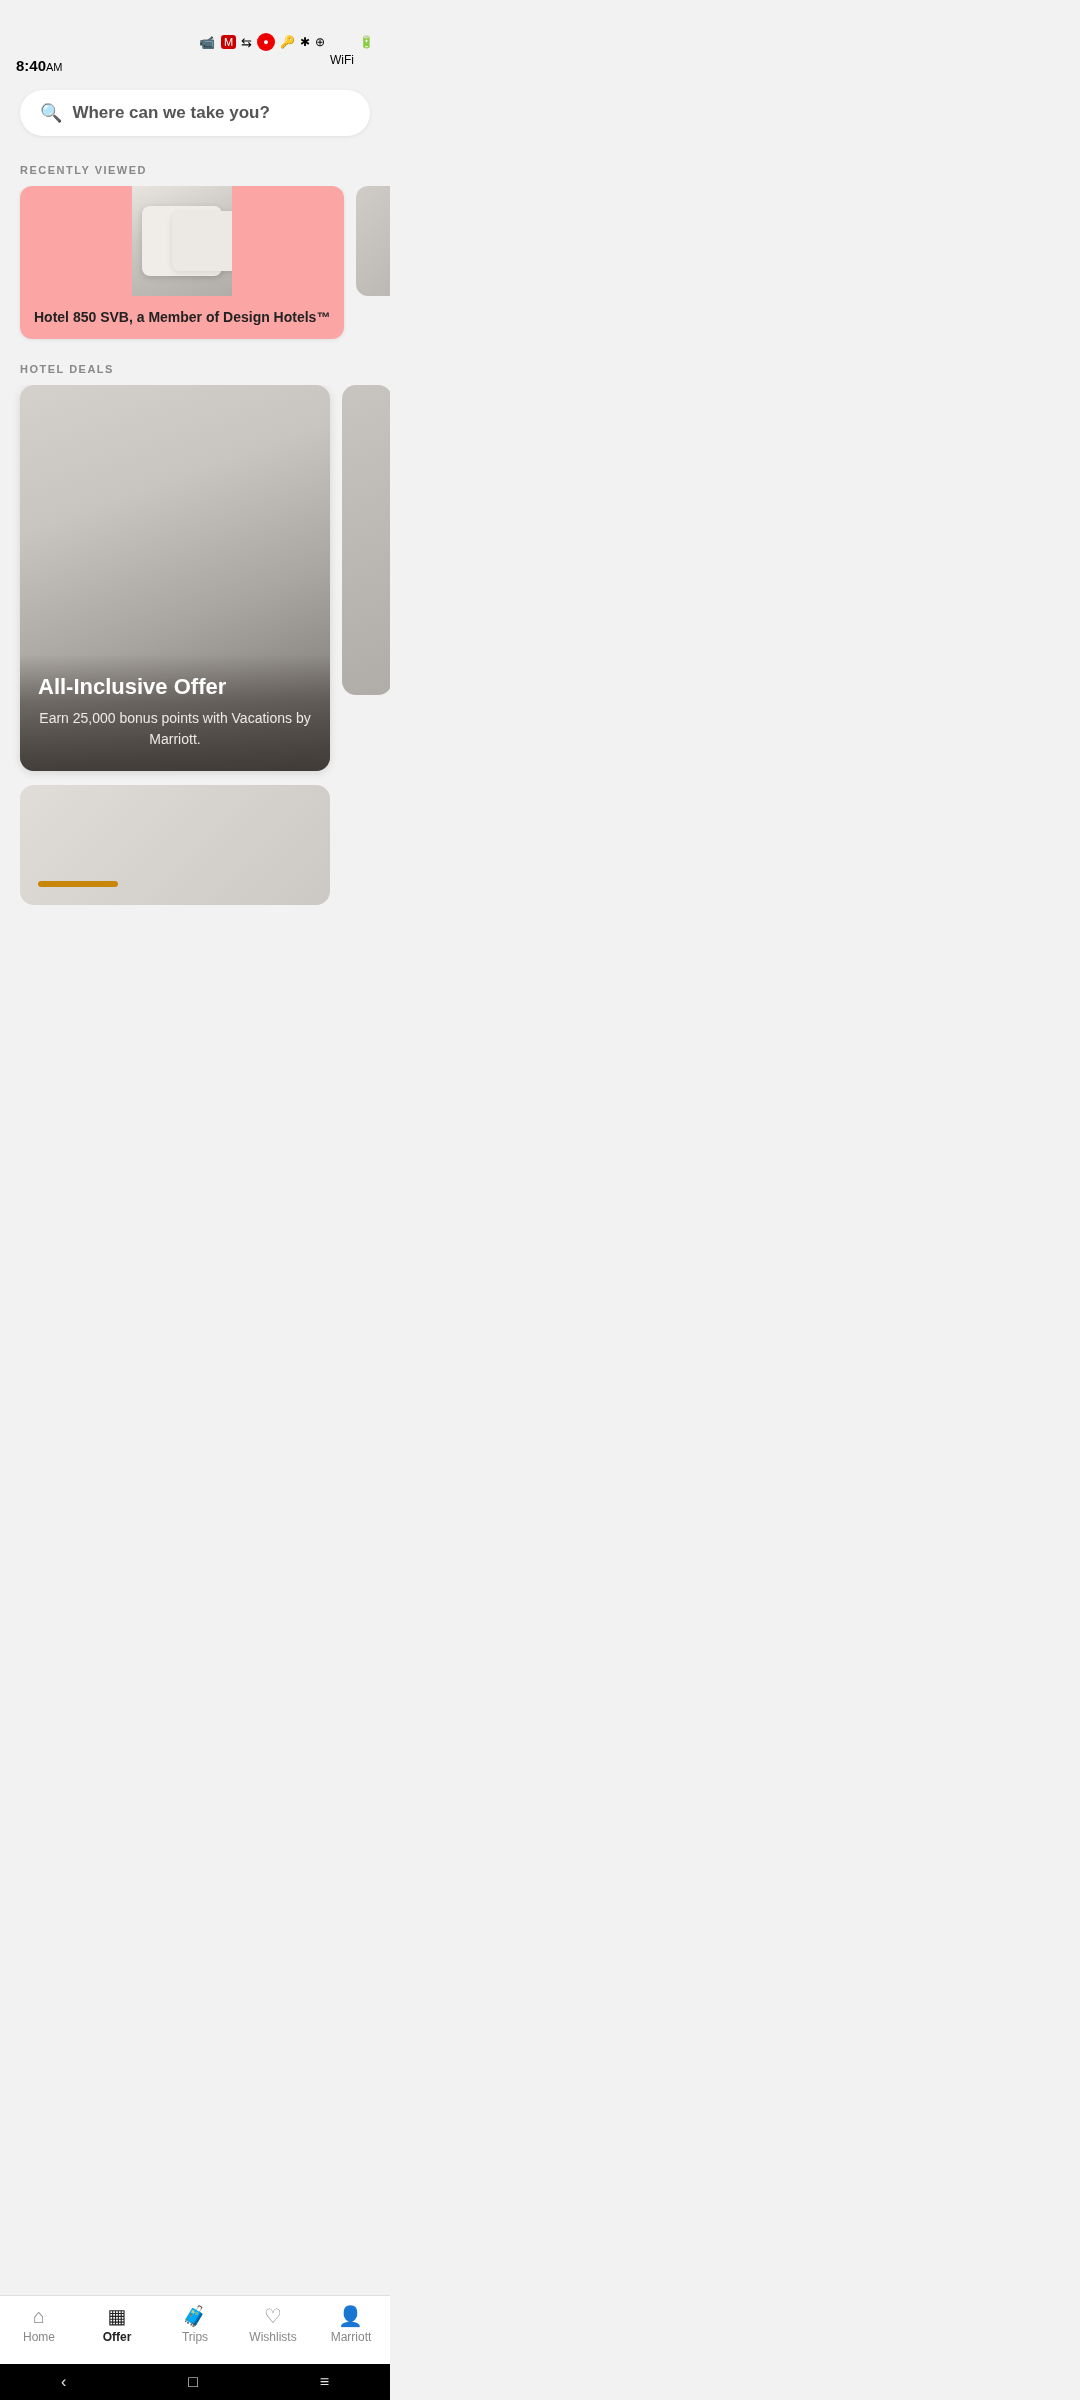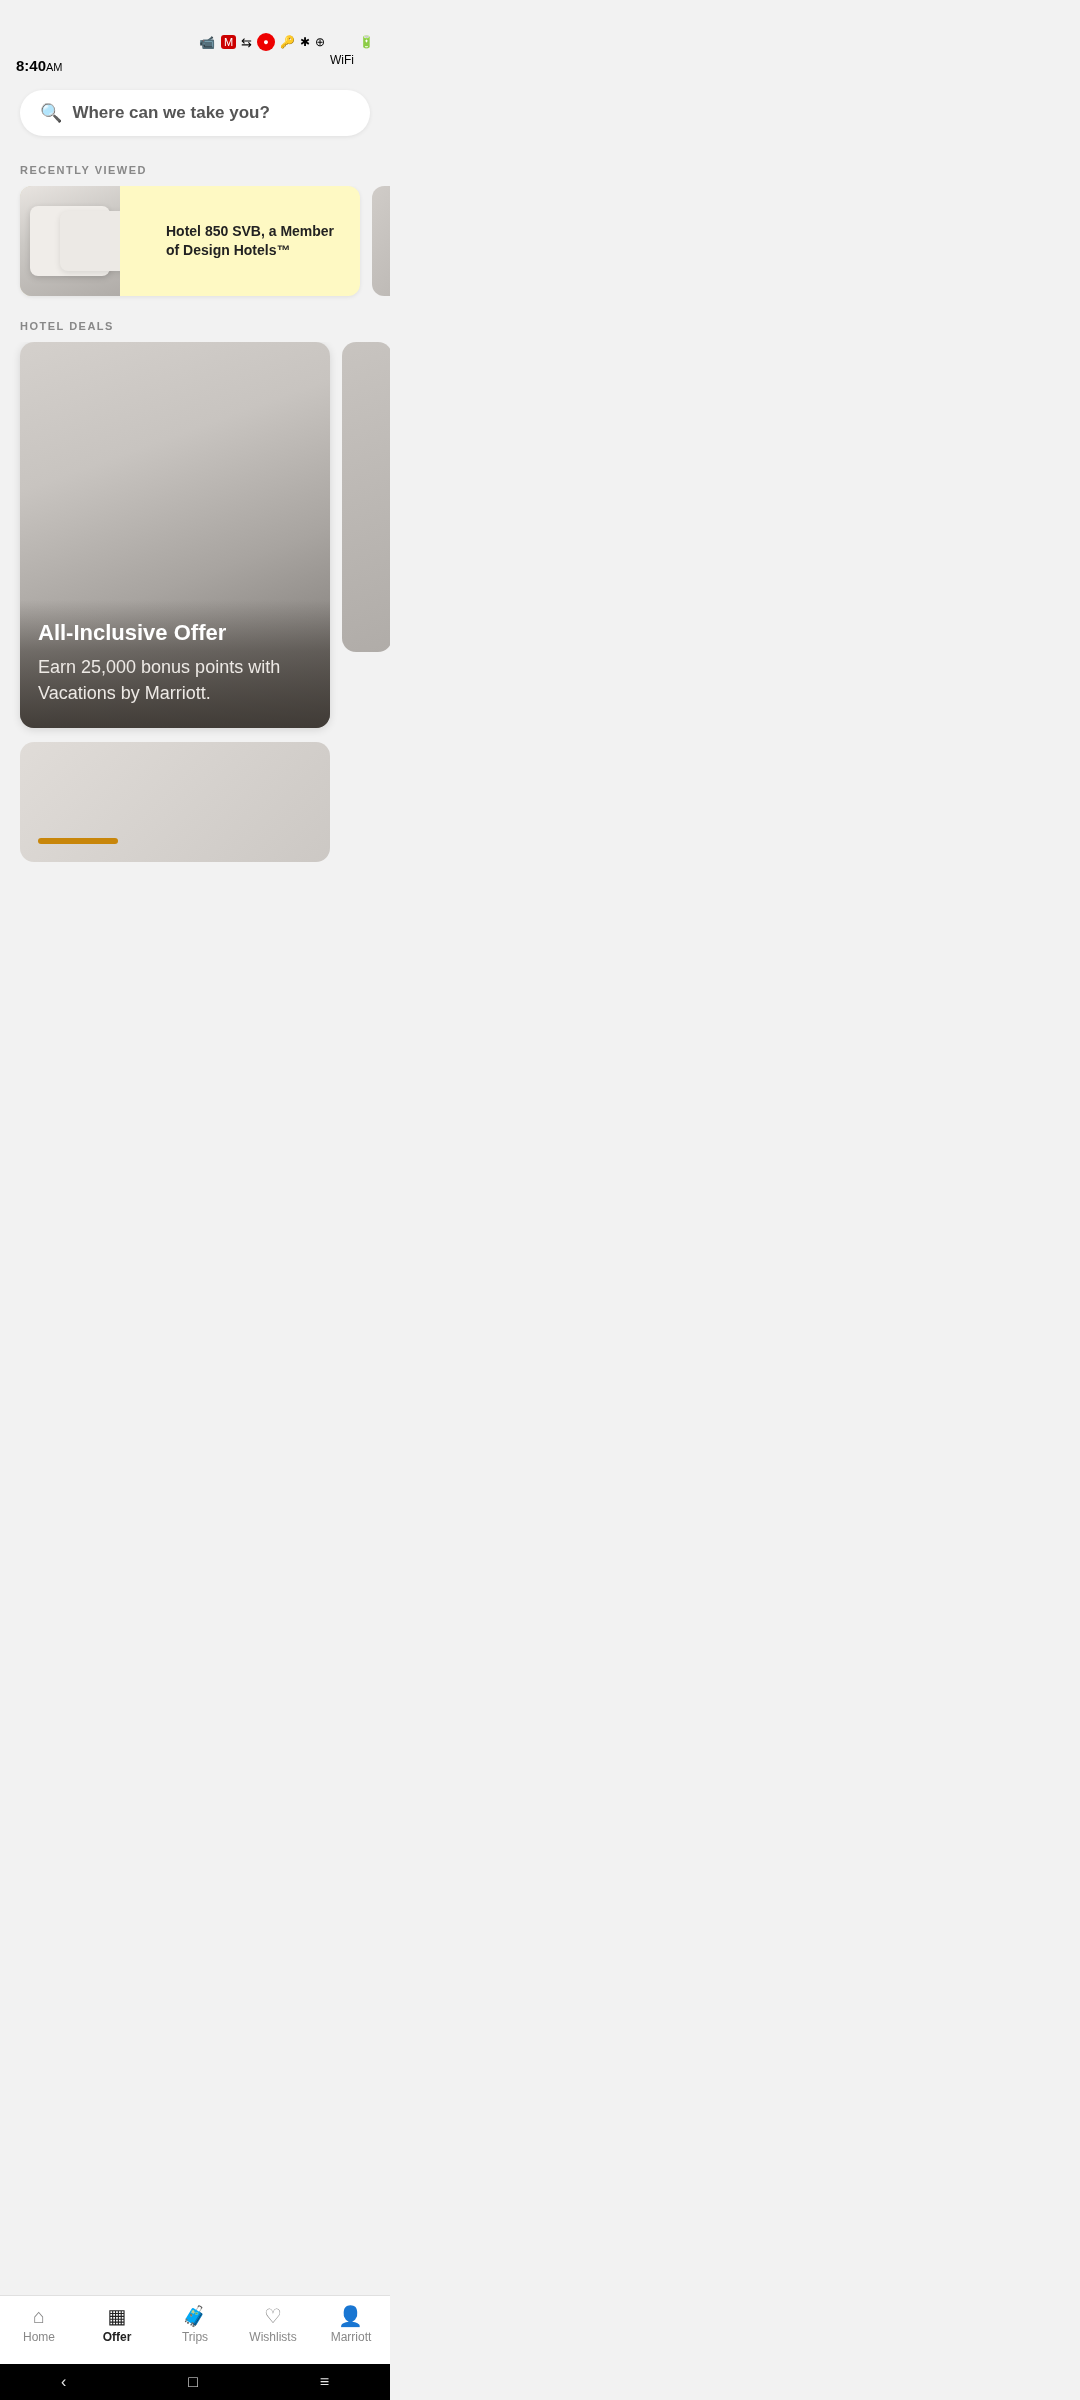--- a/index.html
+++ b/index.html
@@ -83,30 +83,29 @@
       display: flex;
       overflow-x: auto;
       padding: 0 20px 10px;
       gap: 12px;
       scrollbar-width: none;
     }
     .recently-viewed-scroll::-webkit-scrollbar { display: none; }
 
     .hotel-card-small {
       display: flex;
-      flex-direction: row;
-      align-items: center;
-      background: #fef9c3;
+      flex-direction: column;
+      align-items: center;
+      background: #fca5a5;
       border-radius: 12px;
       overflow: hidden;
       min-width: 280px;
       max-width: 340px;
       box-shadow: 0 1px 4px rgba(0,0,0,0.08);
       flex-shrink: 0;
-      gap: 32px;
     }
     .hotel-card-small-img {
       width: 100px;
       height: 110px;
       background: linear-gradient(135deg, #d0ccc8 0%, #b8b4b0 100%);
       flex-shrink: 0;
       position: relative;
       overflow: hidden;
       display: flex;
       align-items: center;
@@ -184,23 +183,24 @@
       background: linear-gradient(to top, rgba(60,55,50,0.92) 0%, rgba(60,55,50,0.5) 60%, transparent 100%);
       padding: 20px 18px 22px;
     }
     .deal-card-title {
       font-size: 22px;
       font-weight: 700;
       color: #fff;
       margin-bottom: 8px;
     }
     .deal-card-desc {
-      font-size: 18px;
+      font-size: 14px;
       color: #ede9e5;
       line-height: 1.45;
+      text-align: center;
     }
 
     .deal-card-partial {
       min-width: 50px;
       width: 50px;
       height: 310px;
       border-radius: 14px;
       background: linear-gradient(160deg, #c8c4c0, #b0aca8);
       flex-shrink: 0;
     }

